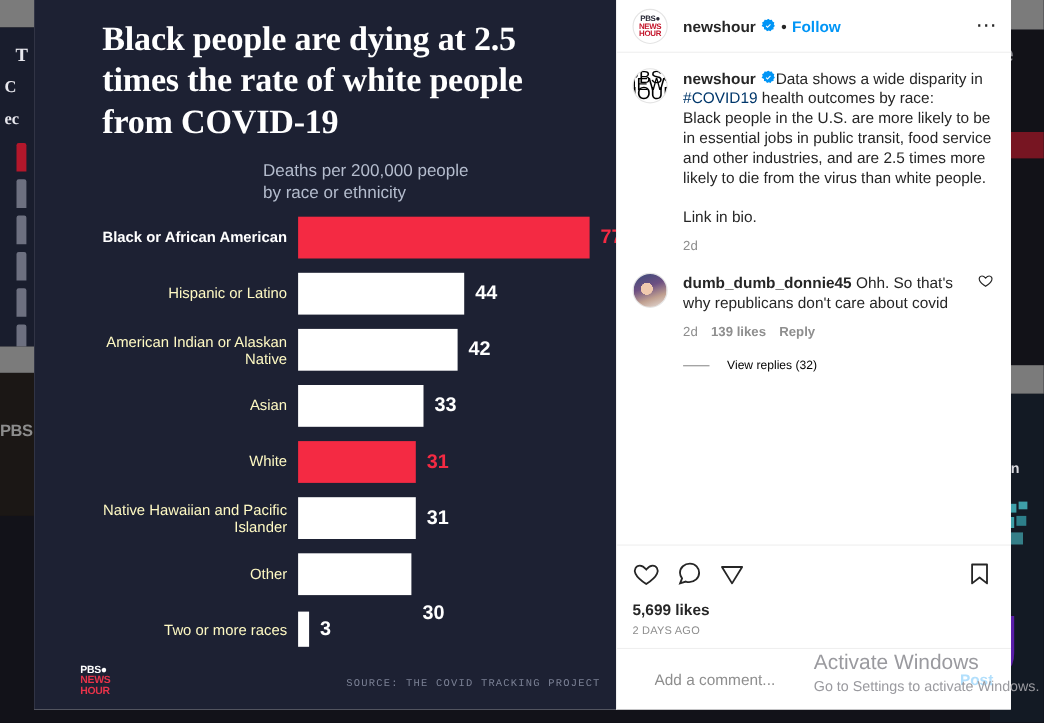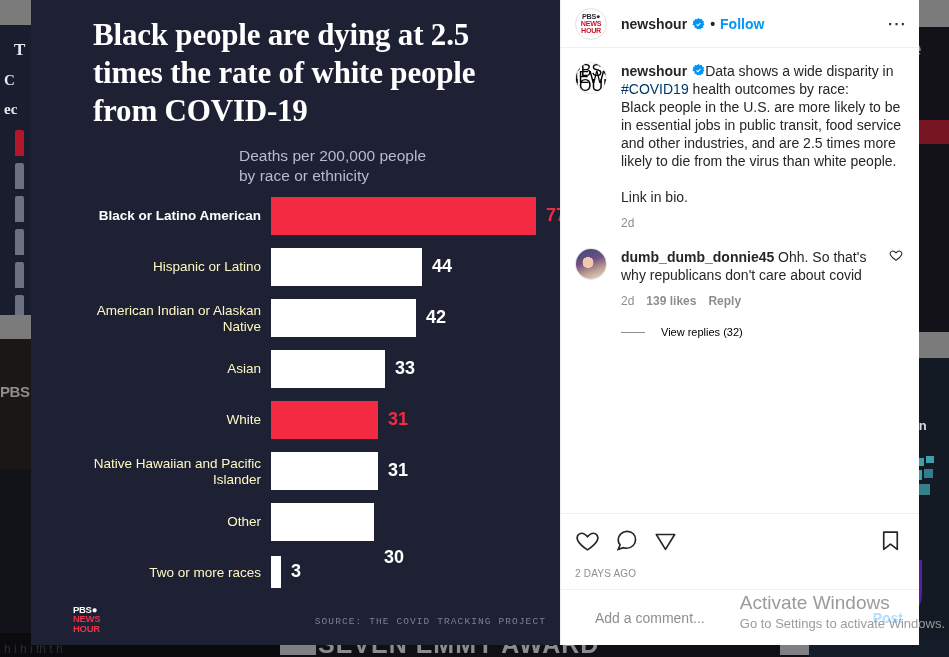--- a/index.html
+++ b/index.html
@@ -211,42 +211,33 @@
         <div class="st" style="left:16px;top:32px;width:14px;height:11px;background:#357f88;"></div>
         <div class="lbl" style="left:12px;top:2px;">VT</div>
         <div class="lbl" style="left:26px;top:1px;">NH</div>
         <div class="lbl" style="left:8px;top:16px;">NY</div>
         <div class="lbl" style="left:24px;top:30px;">MD</div>
         <div class="lbl" style="left:24px;top:24px;">DE</div>
       </div>
       <div class="br-purple"></div>
     </div>
 
-    <div class="bg-bottom-strip">
-      <div class="bg-bottom-txt">h i  h i  th          t        h</div>
-      <div class="bg-emmy">
-        <div class="blk1"></div>
-        <span>SEVEN EMMY AWARD</span>
-        <div class="blk2"></div>
-      </div>
-      <div class="bg-map-bot"></div>
-    </div>
   </div>
 
   <div class="modal">
 
     <div class="media">
       <div class="headline">Black people are dying at 2.5 times the rate of white people from COVID-19</div>
       <div class="subhead">
         <div>Deaths per 200,000 people</div>
         <div>by race or ethnicity</div>
       </div>
 
       <div class="chart" id="chart-bars" style="position: static;">
-          <div class="lbl bold" style="position: absolute; left: 30px; top: 208px; width: 200px;">Black or Latino American</div>
+          <div class="lbl bold" style="position: absolute; left: 30px; top: 208px; width: 200px;">Black or African American</div>
           <div class="bar red" style="position: absolute; left: 240px; top: 197px; width: 265px; height: 38px;"></div>
           <div class="val red" style="position: absolute; left: 515px; top: 205px;">77</div>
           <div class="lbl" style="position: absolute; left: 30px; top: 259px; width: 200px;">Hispanic or Latino</div>
           <div class="bar" style="position: absolute; left: 240px; top: 248px; width: 151px; height: 38px;"></div>
           <div class="val" style="position: absolute; left: 401px; top: 256px;">44</div>
           <div class="lbl" style="position: absolute; left: 30px; top: 303px; width: 200px;">American Indian or Alaskan Native</div>
           <div class="bar" style="position: absolute; left: 240px; top: 299px; width: 145px; height: 38px;"></div>
           <div class="val" style="position: absolute; left: 395px; top: 307px;">42</div>
           <div class="lbl" style="position: absolute; left: 30px; top: 361px; width: 200px;">Asian</div>
           <div class="bar" style="position: absolute; left: 240px; top: 350px; width: 114px; height: 38px;"></div>
@@ -358,20 +349,21 @@
             <svg viewBox="0 0 24 24" width="25" height="25" fill="none" stroke="#262626" stroke-width="1.6" stroke-linejoin="round">
                 <path d="M3.2 6.2h17.6L12 20.5z"></path>
               </svg>
           </span>
           <span class="right">
             <svg viewBox="0 0 24 24" width="25" height="25" fill="none" stroke="#262626" stroke-width="1.6" stroke-linejoin="round">
                 <path d="M5.5 4h13v16.5L12 15.4 5.5 20.5z"></path>
               </svg>
           </span>
         </div>
+        <div class="likes">5,699 likes</div>
         <div class="posted">2 DAYS AGO</div>
       </div>
 
       <div class="addcmt">
         <input type="text" placeholder="Add a comment..." style="">
         <span class="post-btn">Post</span>
       </div>
     </div>
   </div>
 

